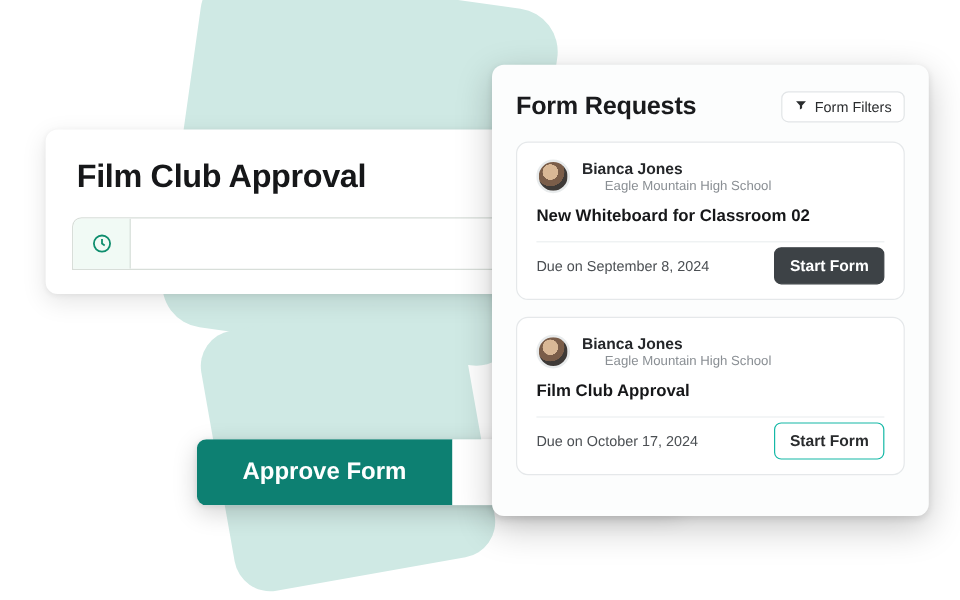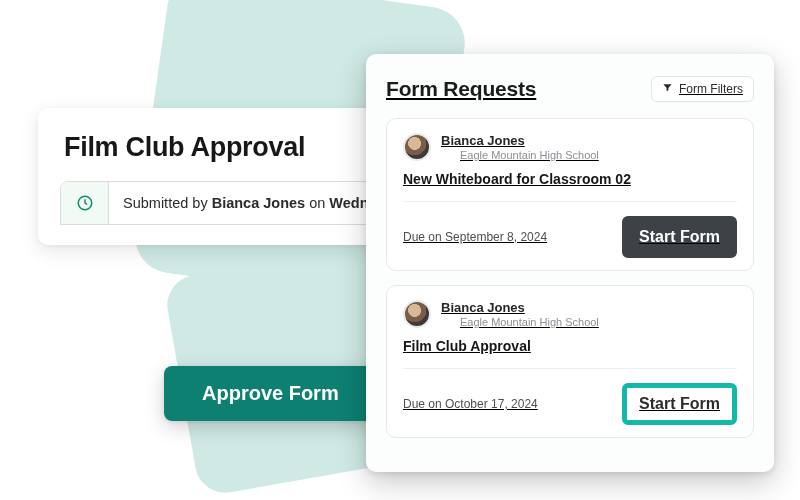--- a/index.html
+++ b/index.html
@@ -88,27 +88,26 @@
     border: none;
     cursor: pointer;
   }
   .btn-approve { background: #0d8072; color: #fff; }
   .btn-reject  { background: #fff; color: #161719; }
 
   
   .requests-panel {
     position: absolute;
     right: 26px; top: 54px;
-    width: 408px;
+    width: 364px;
     background: #fcfdfd;
     border-radius: 10px;
     box-shadow: 0 10px 30px rgba(0,0,0,0.22), 0 2px 6px rgba(0,0,0,0.10);
     padding: 22px 20px 20px 20px;
     z-index: 5;
-    text-decoration: underline;
   }
   .requests-header {
     display: flex; justify-content: space-between; align-items: center;
     margin-bottom: 16px;
   }
   .requests-header h2 { font-size: 21px; font-weight: 800; color: #1a1b1d; letter-spacing: -0.2px; }
   .filter-btn {
     display: flex; gap: 6px;
     background: #fff;
     border: 1px solid #e2e5e7;
@@ -133,28 +132,28 @@
     width: 28px; height: 28px; border-radius: 50%;
     background: radial-gradient(circle at 40% 35%, #d9b896 0 30%, #7a5d49 31% 55%, #3e3a37 56% 100%);
     border: 2px solid #e8ebec;
     flex-shrink: 0;
   }
   .req-person .name { font-size: 13px; font-weight: 600; color: #25272a; }
   .req-person .school { font-size: 11px; color: #8a8f94; margin-top: 1px; margin-left: 19px; }
   .req-title { font-size: 14px; font-weight: 800; color: #161719; margin-bottom: 14px; }
   .req-bottom {
     display: flex; justify-content: space-between; align-items: center;
-    border-top: 1px solid #eceff1; padding-top: 14px;
+    border-top: 1px solid #eceff1; padding-top: 4px;
   }
   .due { font-size: 12px; color: #4b4f53; }
   .start-btn {
-    font-size: 16px; font-weight: 600;
+    font-size: 13px; font-weight: 600;
     padding: 7px 12px;
     border-radius: 6px;
-    border: 5px solid #14b8a6;
+    border: 1px solid #14b8a6;
     background: #fff;
     color: #2a2c2e;
     cursor: pointer;
   }
   .start-btn.dark { background: #3d4246; color: #fff; border-color: #3d4246; }
 </style>
 </head>
 <body>
 
 <div class="stage">
@@ -163,23 +162,20 @@
 
   <div class="approval-card">
     <h1>Film Club Approval</h1>
 
     <div class="info-row">
       <div class="info-icon">
         <svg viewBox="0 0 24 24" fill="none" stroke="currentColor" stroke-width="2">
           <circle cx="12" cy="12" r="9"></circle>
             <path d="M12 7v5l3 2"></path>
         </svg>
-      </div>
-      <div class="info-text">
-        <span>Submitted by </span><b>Bianca Jones</b><span> on </span><b>Wedne</b>
       </div>
     </div>
 
   </div>
 
   <div class="action-bar">
     <button class="btn btn-approve">Approve Form</button>
     <button class="btn btn-reject">Reject Form</button>
   </div>
 

